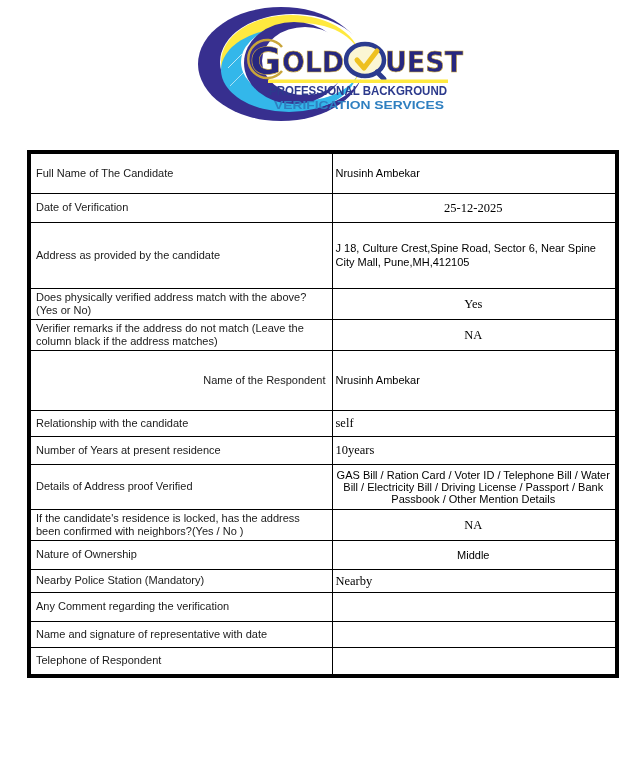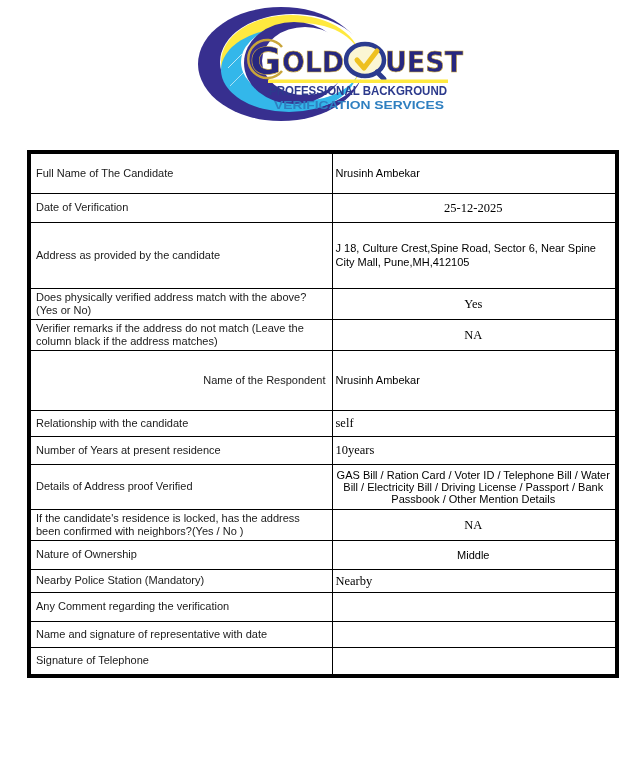--- a/index.html
+++ b/index.html
@@ -150,19 +150,19 @@
       </tr>
       <tr style="height:29px">
         <td class="lbl">Any Comment regarding the verification</td>
         <td class="val f-sans a-left"></td>
       </tr>
       <tr style="height:26px">
         <td class="lbl">Name and signature of representative with date</td>
         <td class="val f-sans a-left"></td>
       </tr>
       <tr style="height:29px">
-        <td class="lbl">Signature of Telephone</td>
+        <td class="lbl">Telephone of Respondent</td>
         <td class="val f-sans a-left"></td>
       </tr>
     </tbody>
   </table>
 
 </div>
 
 </body></html>

